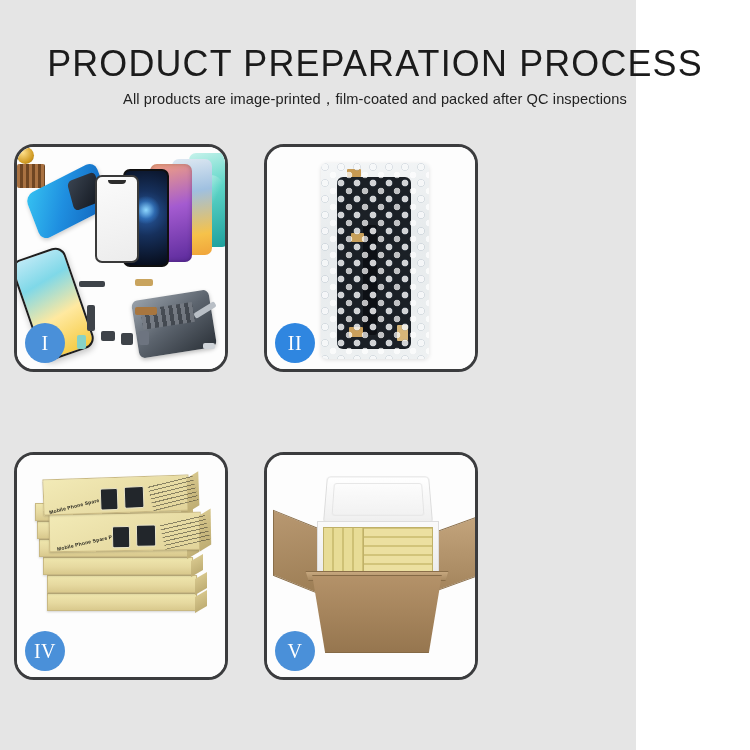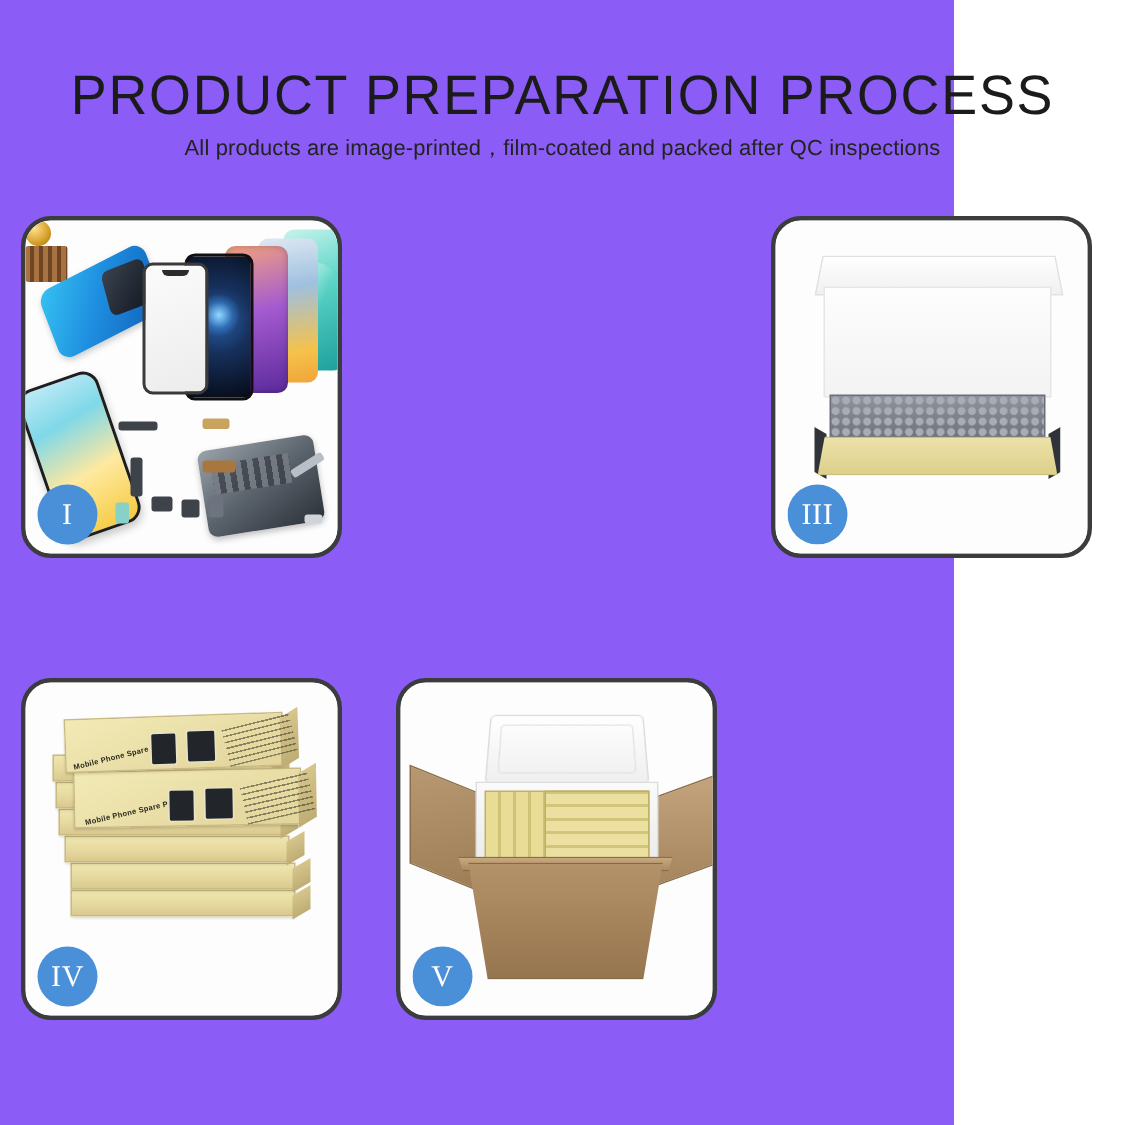--- a/index.html
+++ b/index.html
@@ -6,21 +6,21 @@
   html, body {
     width: 750px; height: 750px;
     background: #ffffff;
     font-family: "Liberation Sans", sans-serif;
     overflow: hidden;
   }
 
   #page {
     position: relative;
     width: 636px; height: 750px;
-    background: #8b5cf6;
+    background: #e5e5e5;
   }
 
   
   #header { position: absolute; top: 0; left: 0; width: 750px; height: 128px; }
 
   #title {
     position: absolute; top: 44px; left: 0; width: 750px;
     text-align: center;
     font-size: 37px;
     line-height: 40px;
@@ -374,32 +374,35 @@
       <div class="sp" style="left:104px;top:186px;width:12px;height:12px;"></div>
       <div class="sp" style="left:122px;top:184px;width:10px;height:14px;background:#6d7480;"></div>
       <div class="sp" style="left:60px;top:188px;width:9px;height:14px;background:#86d2c6;"></div>
       <div class="sp" style="left:118px;top:160px;width:22px;height:8px;background:#a8763f;"></div>
       <div class="sp" style="left:176px;top:160px;width:24px;height:6px;background:#b9bfc6;transform:rotate(-32deg);"></div>
       <div class="sp" style="left:186px;top:196px;width:12px;height:6px;background:#cfd4d9;"></div>
       <div class="badge">I</div>
     </div>
   </div>
 
-
-  <div class="panel col2 row0">
+  <div class="panel col1 row0">
     <div class="stage">
-      <div class="b3-lid"></div>
-      <div class="b3-back"></div>
-      <div class="b3-foam"></div>
-      <div class="b3-left"></div>
-      <div class="b3-right"></div>
-      <div class="b3-front"></div>
-      <div class="badge">III</div>
+      <div class="bubble-bag">
+        <div class="inner"></div>
+        <div class="flex"></div>
+        <div class="tape1"></div>
+        <div class="tape2"></div>
+        <div class="tape3"></div>
+        <div class="tape4"></div>
+        <div class="bubbles"></div>
+      </div>
+      <div class="badge blurry">II</div>
     </div>
   </div>
+
 
   <div class="panel col0 row1">
     <div class="stage">
       <div class="stack">
 
         <div class="kbox" style="left:24px;top:126px;width:150px;height:18px;">
             <span class="side"></span>
           </div>
         <div class="kbox" style="left:24px;top:108px;width:150px;height:18px;">
             <span class="side"></span>

